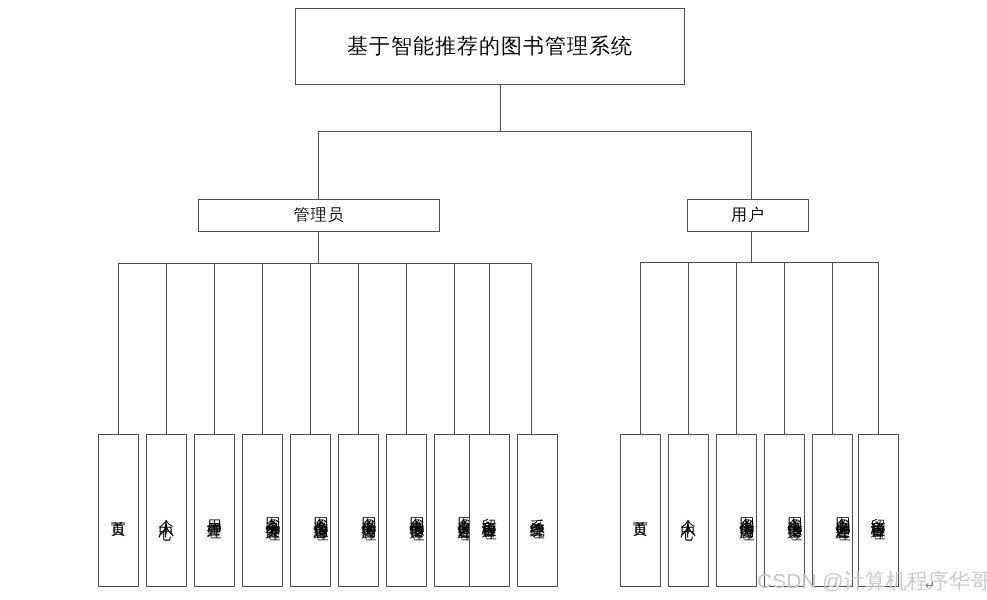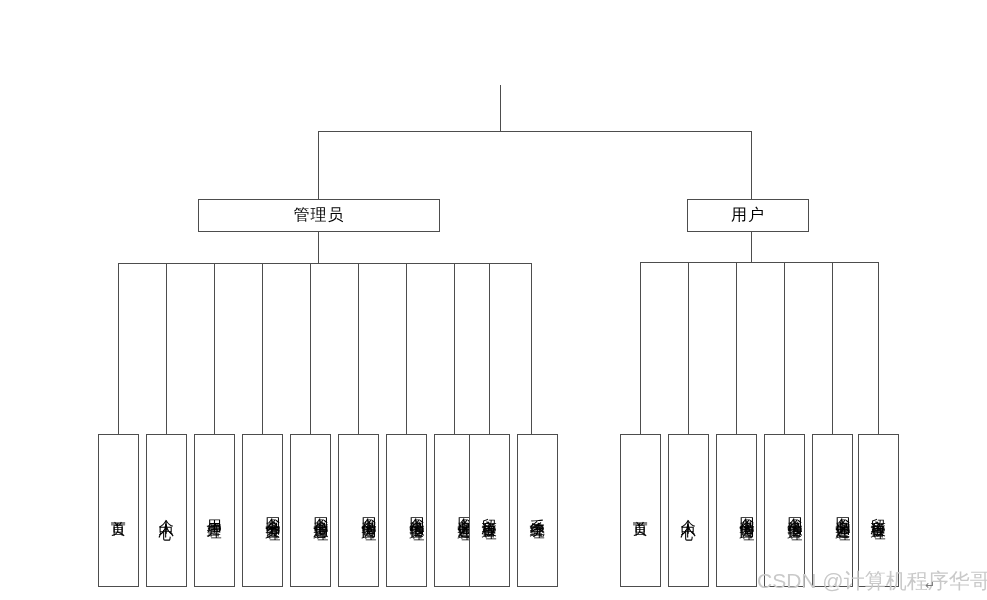--- a/index.html
+++ b/index.html
@@ -73,20 +73,23 @@
     position: absolute;
     font-size: 12px;
     color: #7a7a7a;
   }
 </style>
 </head>
 <body>
 
 <div id="canvas">
 
+  <div class="node node-root" style="left:295px; top:8px; width:390px; height:77px;">
+    <span>基于智能推荐的图书管理系统</span>
+  </div>
 
   <div class="conn conn-v" style="left:500px; top:85px; width:1px; height:46px;"></div>
   <div class="conn conn-h" style="left:318px; top:131px; width:434px; height:1px;"></div>
   <div class="conn conn-v" style="left:318px; top:131px; width:1px; height:68px;"></div>
   <div class="conn conn-v" style="left:751px; top:131px; width:1px; height:68px;"></div>
 
   <div class="node node-role" style="left:198px; top:199px; width:242px; height:33px;">
     <span>管理员</span>
   </div>
 

